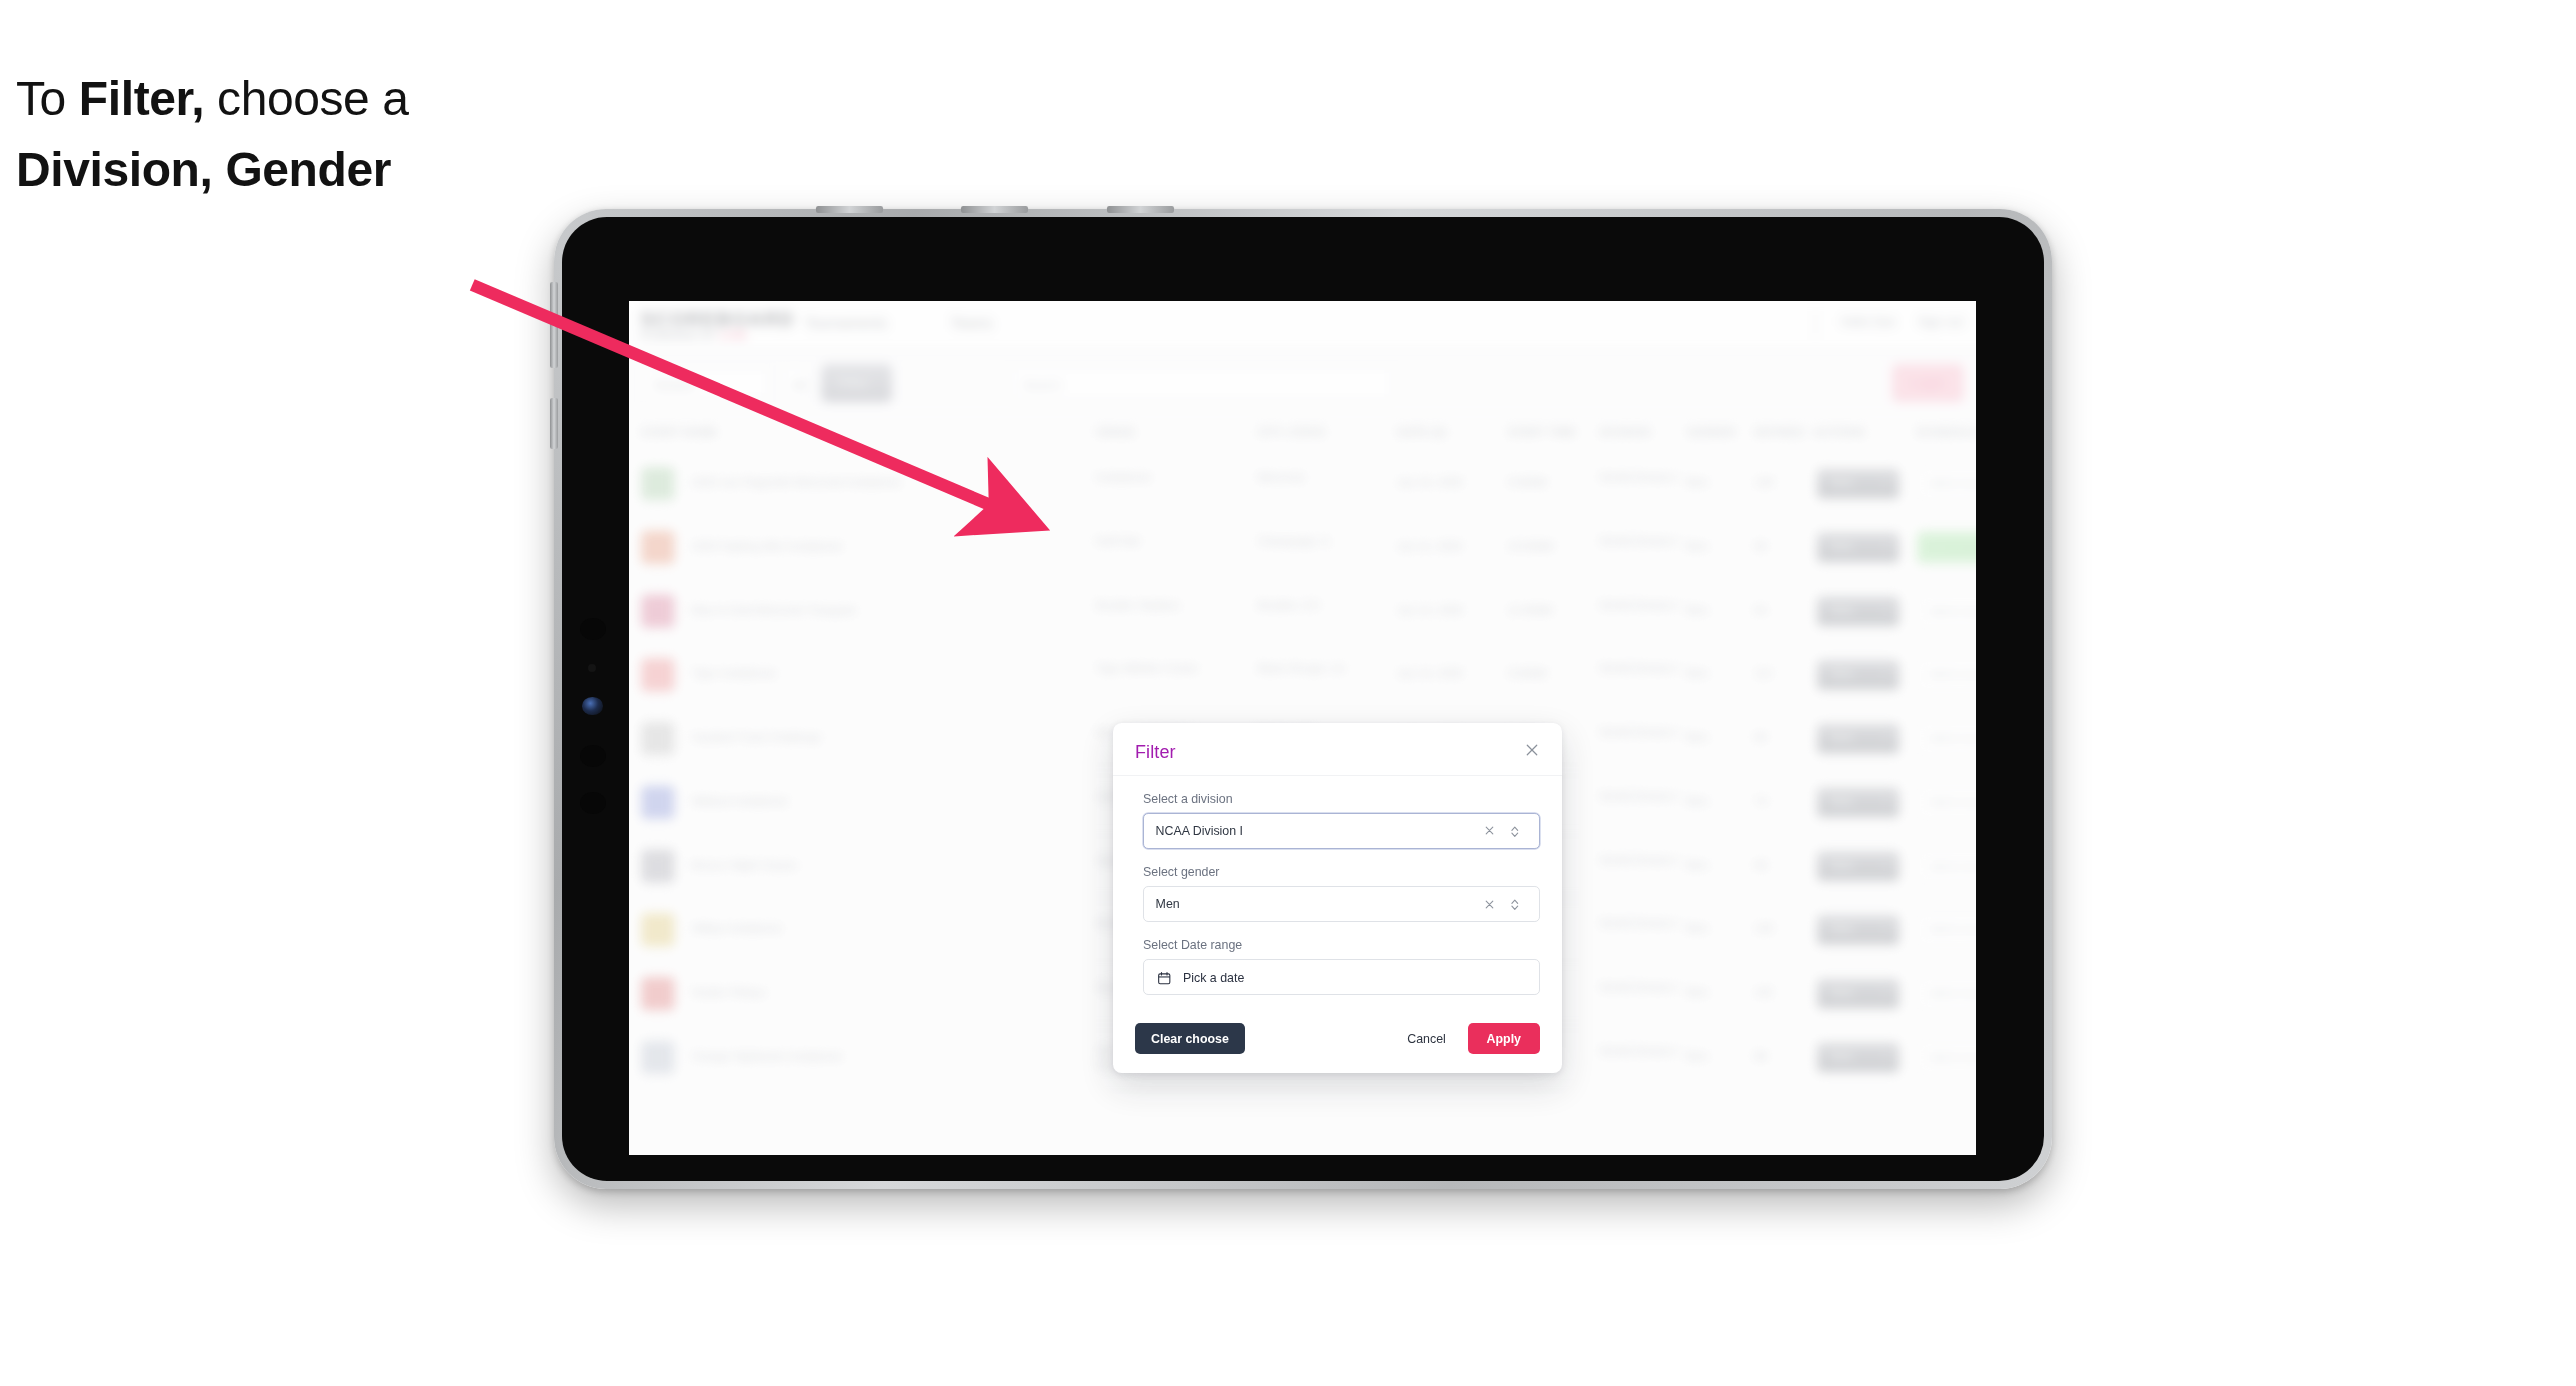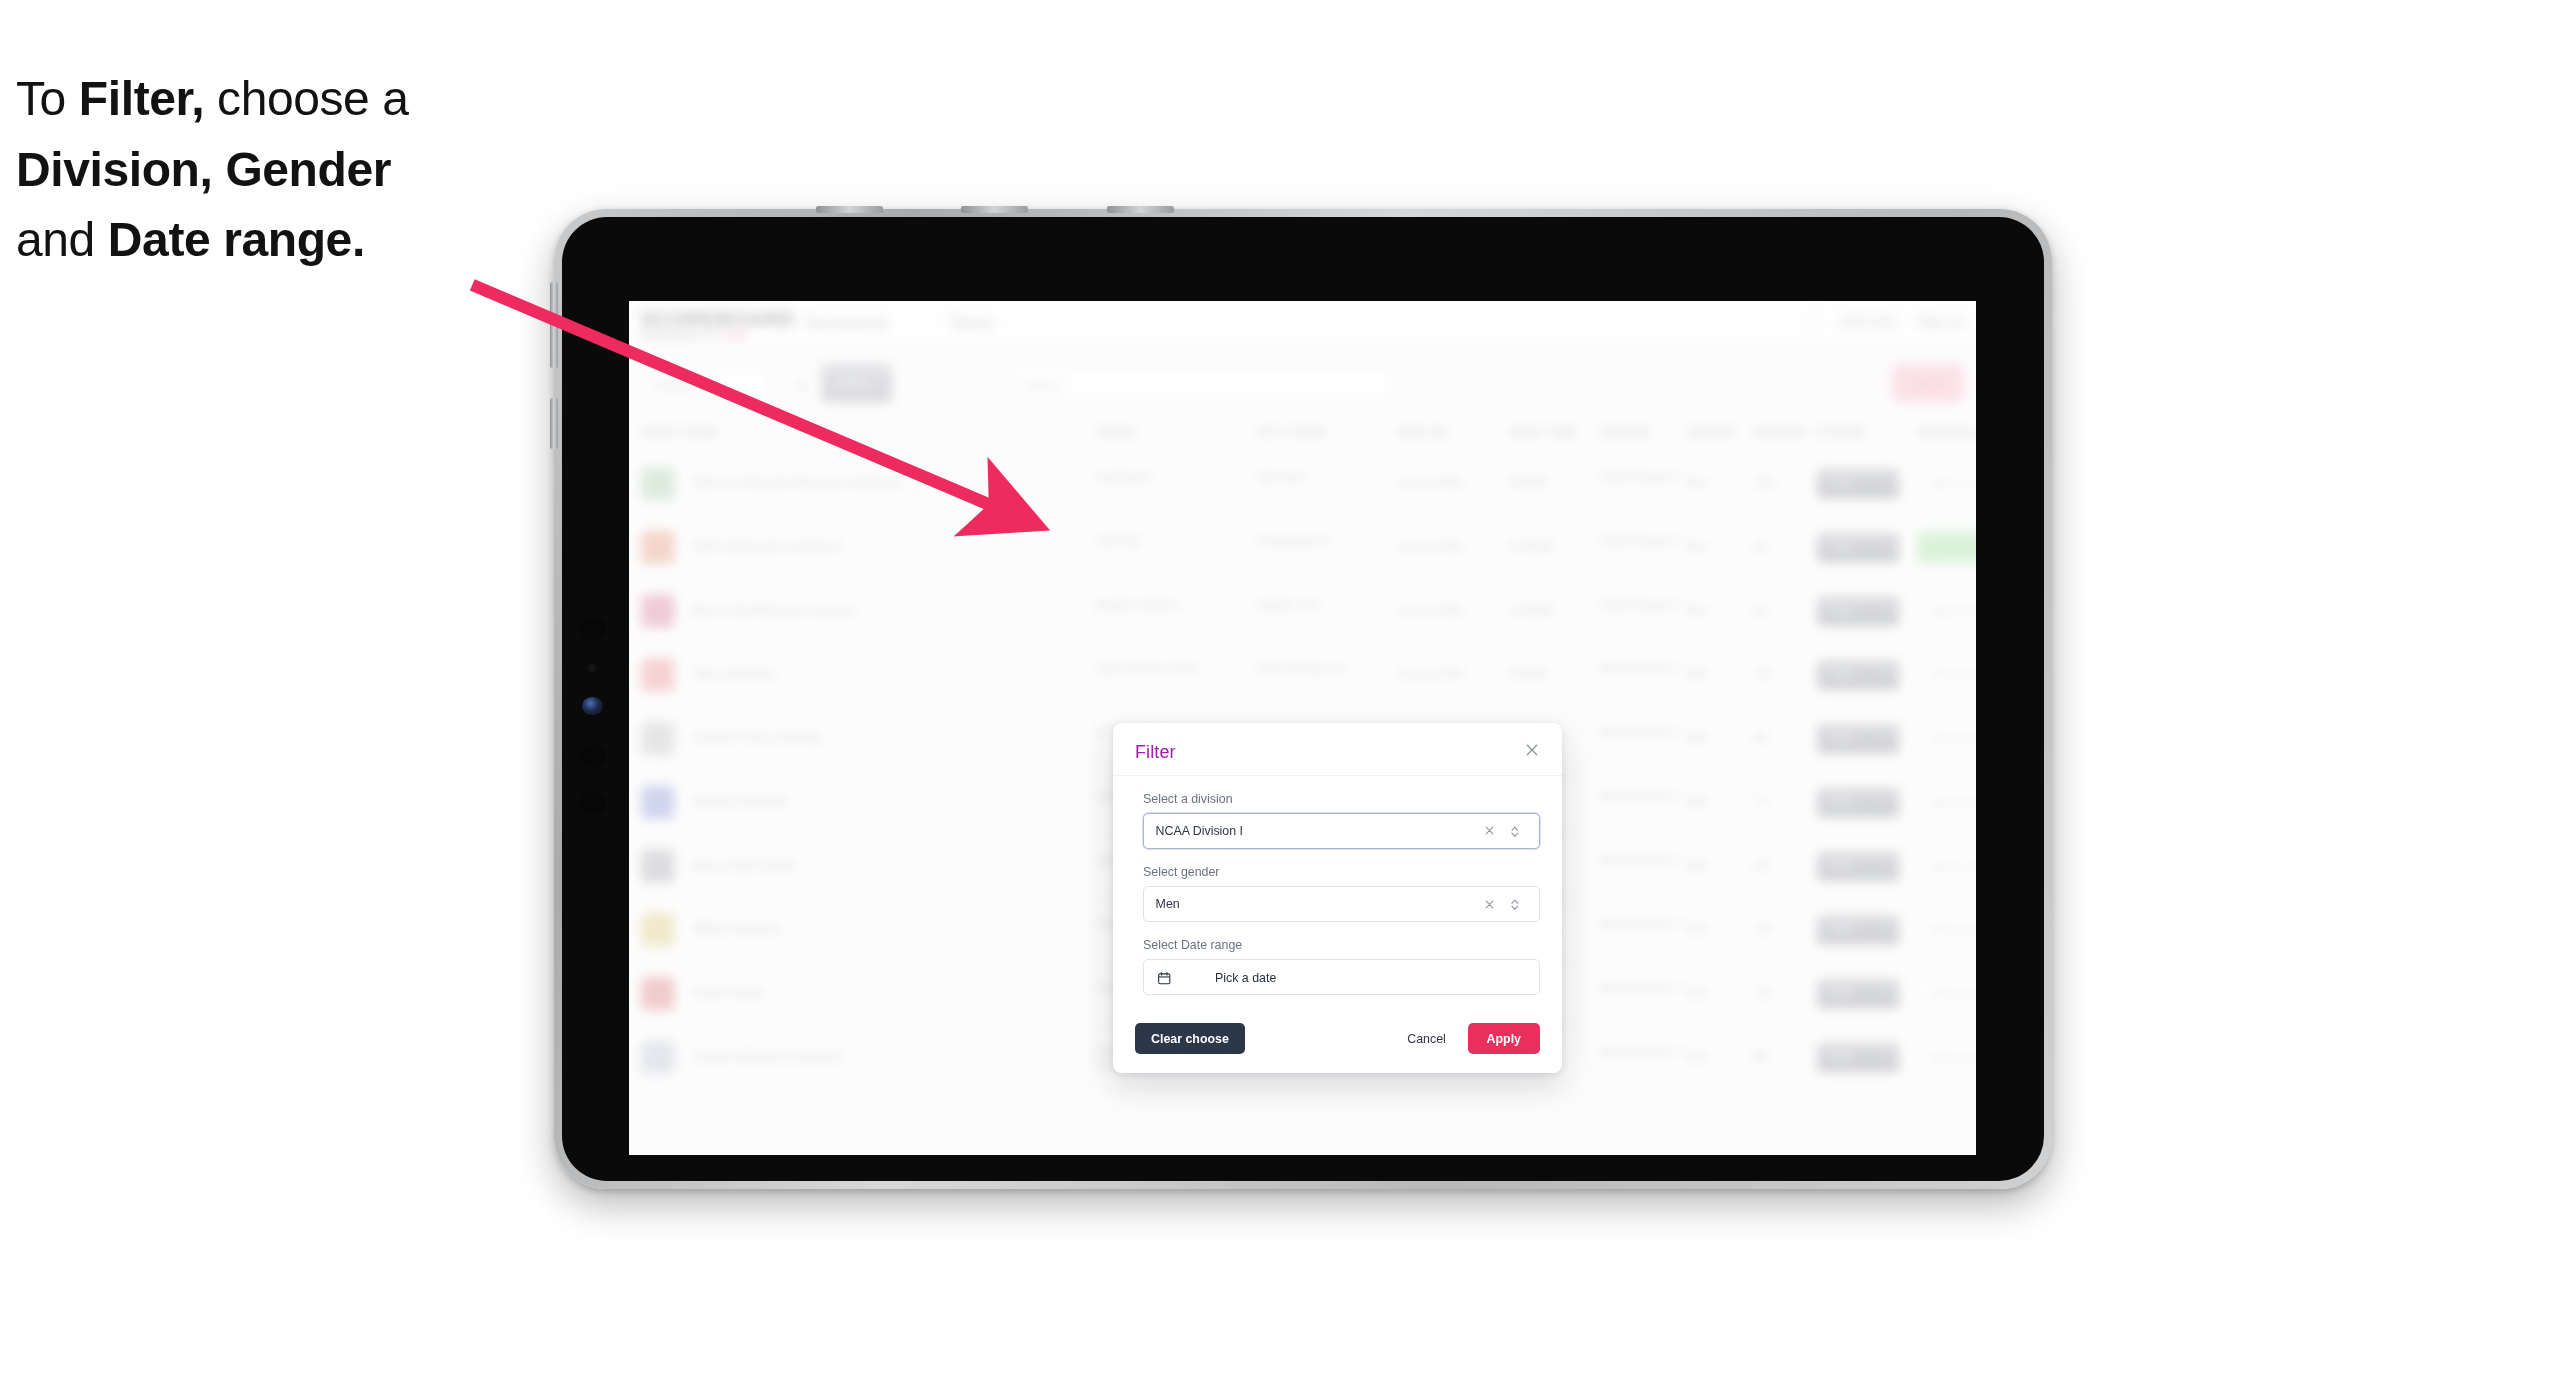--- a/index.html
+++ b/index.html
@@ -130,21 +130,21 @@
   }
   .dlg-body { padding: 16px 22px 0 30px; }
   .fld-label { font-size: 12.4px; color: #6b7280; margin: 0 0 7.3px 0; }
   .fld { position: relative; height: 36px; border: 0.7px solid #dfe2e7; border-radius: 5.1px;
          background: #fff; margin-bottom: 16px; }
   .fld.focused { border-color: #aab4d4; box-shadow: 0 0 0 0.7px #cdd4ea; }
   .fld .val { position: absolute; left: 11.6px; top: 10.2px; font-size: 12.4px; color: #303743; }
   .fld .clear { position: absolute; right: 41px; top: 9.5px; width: 17.5px; height: 17.5px;
                 color: #8d939d; font-size: 14.5px; line-height: 17.5px; text-align: center; cursor: pointer; }
   .fld .spin { position: absolute; right: 14.5px; top: 8.7px; width: 16px; height: 19px; cursor: pointer; }
-  .fld .date-val { position: absolute; left: 39px; top: 10.2px; font-size: 12.4px; color: #2b3140; margin-left: 32px; }
+  .fld .date-val { position: absolute; left: 39px; top: 10.2px; font-size: 12.4px; color: #2b3140; }
   .fld .cal-ico { position: absolute; left: 13px; top: 10.2px; }
   .dlg-foot { position: relative; padding: 11.6px 22px 0 22px; display: flex; align-items: center; }
   .btn {
     border: none; border-radius: 5.1px; font-family: "Liberation Sans", sans-serif;
     cursor: pointer; font-size: 12.4px; font-weight: 600;
   }
   .btn-clear { background: #2c3749; color: #ffffff; padding: 8.7px 16px; }
   .btn-cancel { background: transparent; color: #2e3440; font-weight: 400; padding: 8.7px 14.5px;
                 margin-left: auto; }
   .btn-apply { background: #ea2f5c; color: #ffffff; padding: 8.7px 19px; margin-left: 7.3px; }
@@ -156,23 +156,20 @@
 </head>
 <body>
 
 <div id="stage">
 
   <div id="caption">
     <div>
       <span>To </span><span class="b">Filter,</span><span> choose a</span>
     </div>
     <div class="b">Division, Gender</div>
-    <div>
-      <span>and </span><span class="b">Date range.</span>
-    </div>
   </div>
 
   <div id="tablet">
     <div class="nub top1"></div>
     <div class="nub top2"></div>
     <div class="nub top3"></div>
     <div class="nub left1"></div>
     <div class="nub left2"></div>
 
     <div id="tablet-screen">

